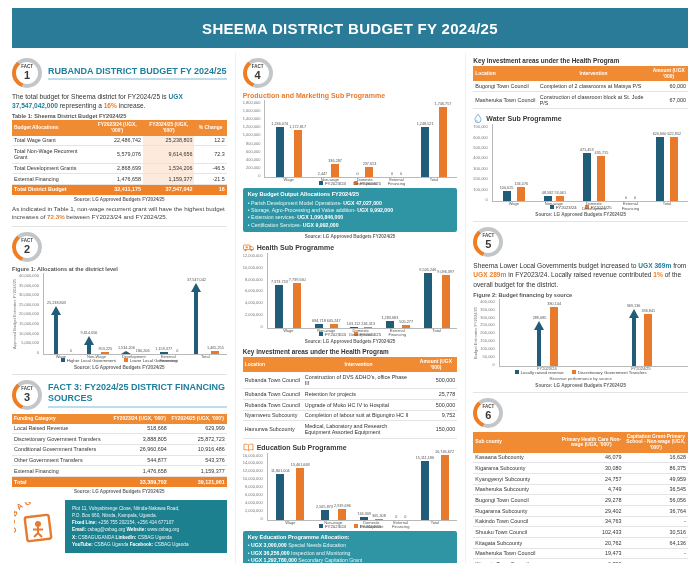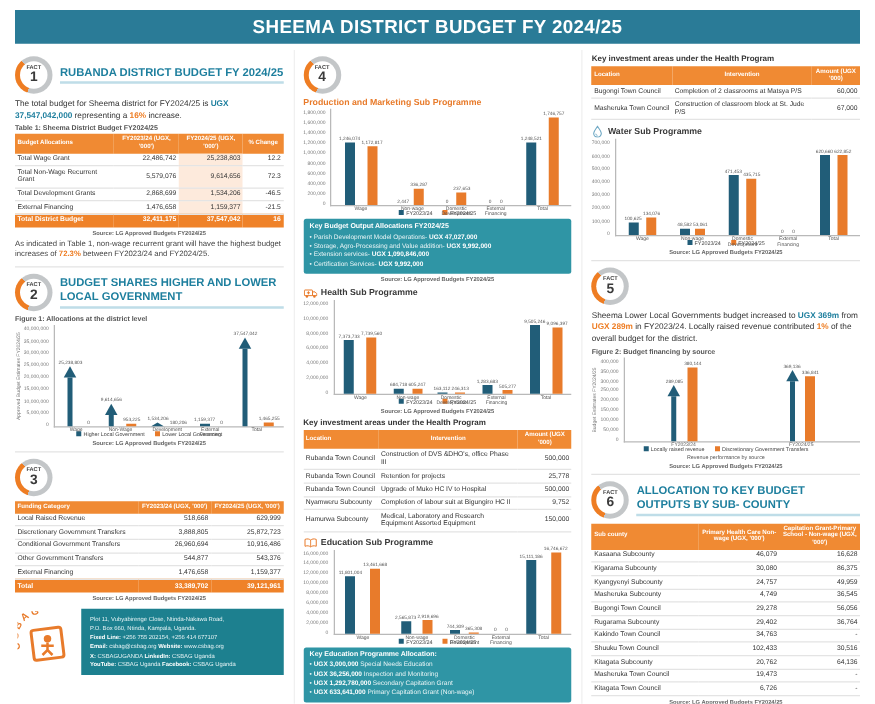--- a/index.html
+++ b/index.html
@@ -1,18 +1,18 @@
 <!DOCTYPE html>
 <html><head>
 <meta charset="utf-8">
 <style>
   * { box-sizing: border-box; }
   body { margin:0; width:700px; height:563px; overflow:hidden; background:#fff;
          font-family:"Liberation Sans", sans-serif; color:#333; }
-  .header { background:#2a7b97; margin:8px 12px 5px; height:27px; display:flex; align-items:center; justify-content:center; }
+  .header { background:#2a7b97; margin:8px 12px 5px; height:40px; display:flex; align-items:center; justify-content:center; }
   .header h1 { color:#fff; font-size:15px; margin:0; font-weight:700; letter-spacing:.3px; }
   .cols { display:flex; gap:8px; padding:0 12px; }
   .col { flex:1; min-width:0; }
   .col + .col { border-left:1px solid #f0f0f0; padding-left:7px; }
 
   .fact-head { display:flex; align-items:center; gap:6px; margin:5px 0 4px; }
   .badge { width:30px; height:30px; border-radius:50%; flex:0 0 30px; position:relative;
            background:conic-gradient(from 200deg, #ee7d23 0 120deg, #c3c6c8 120deg 360deg); }
   .badge .inner { position:absolute; inset:4px; background:#fff; border-radius:50%;
                   display:flex; flex-direction:column; align-items:center; justify-content:center; }
@@ -139,21 +139,20 @@
     </div>
     <hr>
     <div>
       <div class="fact-head">
         <div class="badge">
           <div class="inner">
               <span class="w">FACT</span>
               <span class="n">2</span>
             </div>
         </div>
-        <div class="fact-title">BUDGET SHARES HIGHER AND LOWER LOCAL GOVERNMENT</div>
       </div>
       <div class="tbl-title">Figure 1: Allocations at the district level</div>
       <div class="chart">
           <div class="cwrap">
             <div class="ylab">Approved Budget Estimates FY2024/25</div>
             <div class="yax" style="height: 82px;">
               <div>40,000,000</div>
               <div>35,000,000</div>
               <div>30,000,000</div>
               <div>25,000,000</div>
@@ -252,20 +251,21 @@
     </div>
     <hr>
     <div>
       <div class="fact-head">
         <div class="badge">
           <div class="inner">
               <span class="w">FACT</span>
               <span class="n">3</span>
             </div>
         </div>
+        <div class="fact-title">FACT 3: FY2024/25 DISTRICT FINANCING SOURCES</div>
       </div>
       <table>
           <thead>
             <tr>
               <th style="width: 46%; text-align: left;">Funding Category</th>
               <th style="width: 27%; text-align: center;">FY2023/24 (UGX, '000')</th>
               <th style="width: 27%; text-align: center;">FY2024/25 (UGX, '000')</th>
             </tr>
           </thead>
           <tbody>
@@ -867,21 +867,20 @@
     <hr>
 
     <div>
       <div class="fact-head">
         <div class="badge">
           <div class="inner">
               <span class="w">FACT</span>
               <span class="n">6</span>
             </div>
         </div>
-        <div class="fact-title">ALLOCATION TO KEY BUDGET OUTPUTS BY SUB- COUNTY</div>
       </div>
       <table>
           <thead>
             <tr>
               <th style="width: 40%; text-align: left;">Sub county</th>
               <th style="width: 30%; text-align: center;">Primary Health Care Non-wage (UGX, '000')</th>
               <th style="width: 30%; text-align: center;">Capitation Grant-Primary School - Non-wage (UGX, '000')</th>
             </tr>
           </thead>
           <tbody>

